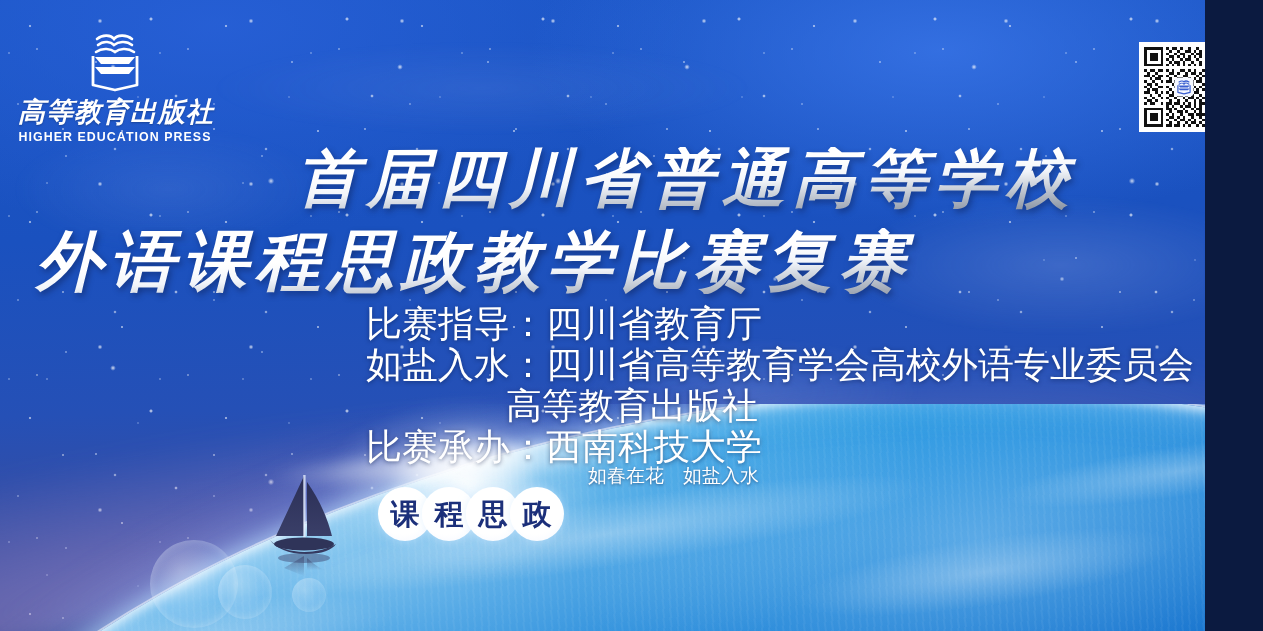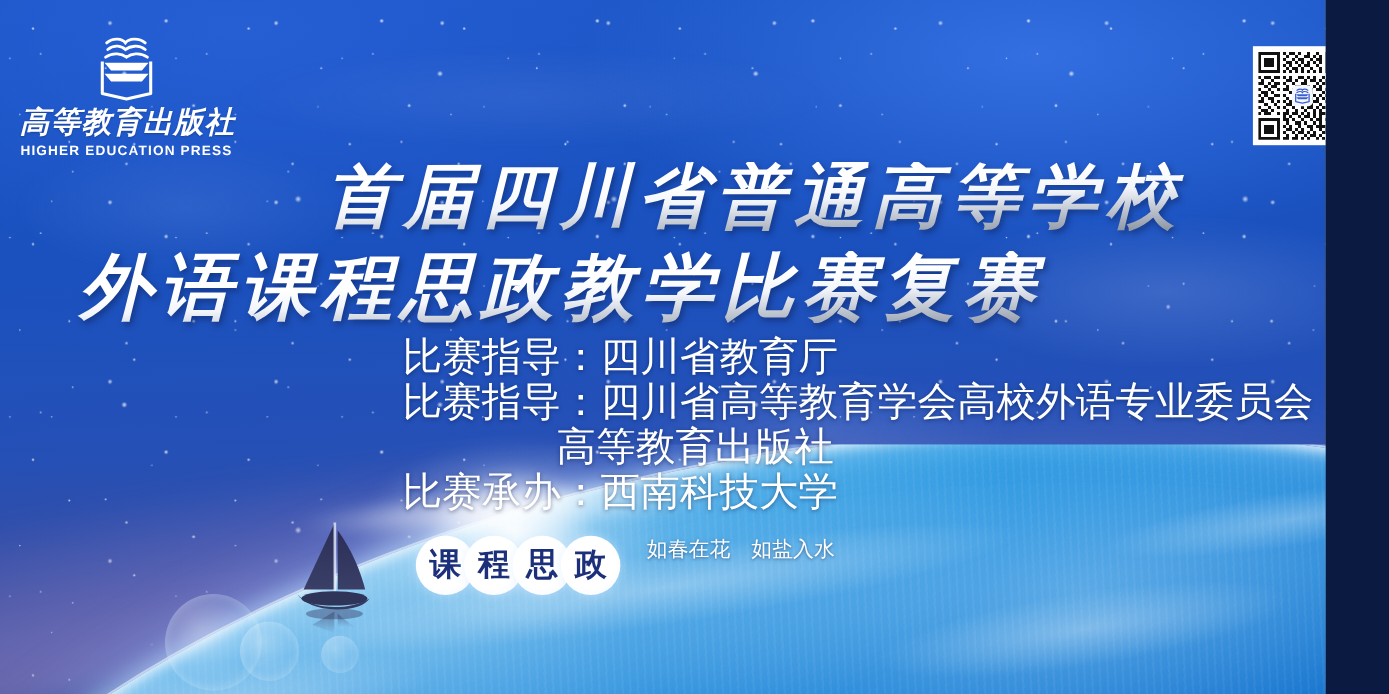--- a/index.html
+++ b/index.html
@@ -207,21 +207,21 @@
     font-weight: 700; font-style: italic;
     color: #fff;
     white-space: nowrap;
     line-height: 1;
     background: linear-gradient(178deg,#ffffff 0%,#ffffff 40%,#f2f5fa 56%,#b9c0cb 76%,#8e97a6 92%,#cdd4de 100%);
     -webkit-background-clip: text; background-clip: text;
     -webkit-text-fill-color: transparent; color: transparent;
     filter: drop-shadow(2px 3px 3px rgba(8,22,66,.45));
   }
   .hl1 { font-size: 63px; letter-spacing: 8px; padding-left: 296px; margin-top: 29px; }
-  .hl2 { font-size: 66px; letter-spacing: 7px; padding-left: 72px; margin-top: 18px; }
+  .hl2 { font-size: 66px; letter-spacing: 7px; padding-left: 36px; margin-top: 18px; }
 
   
   .info {
     position: absolute; left: 366px; top: 303px;
     color: #fff; font-size: 36px; line-height: 41px;
     text-shadow: 0 1px 4px rgba(6,20,60,.5);
     white-space: nowrap;
   }
   .info-line.indent { padding-left: 140px; }
 
@@ -238,21 +238,21 @@
     box-shadow: 0 0 10px rgba(210,235,255,.55);
     display: flex; align-items: center; justify-content: center;
   }
   .bc span {
     font-size: 29px; font-weight: 700; color: #1b2f7a;
     line-height: 1; letter-spacing: 0;
   }
 
   
   .slogan {
-    position: absolute; left: 570px; top: 486px;
+    position: absolute; left: 570px; top: 462px;
     display: flex; align-items: center;
   }
   .slogan-bar {
     width: 4px; background: rgba(255,255,255,.92);
     margin-right: 14px; border-radius: 2px;
   }
   .slogan-text {
     color: #fff; font-size: 19px; line-height: 28px;
     text-shadow: 0 1px 3px rgba(8,24,66,.55);
     white-space: pre;
@@ -398,21 +398,21 @@
     </div>
   </div>
 
   <div class="headline">
     <div class="hl-line hl1">首届四川省普通高等学校</div>
     <div class="hl-line hl2">外语课程思政教学比赛复赛</div>
   </div>
 
   <div class="info">
     <div class="info-line">比赛指导：四川省教育厅</div>
-    <div class="info-line">比赛指导：四川省高等教育学会高校外语专业委员会</div>
+    <div class="info-line">如盐入水：四川省高等教育学会高校外语专业委员会</div>
     <div class="info-line indent">高等教育出版社</div>
     <div class="info-line">比赛承办：西南科技大学</div>
   </div>
 
   <div class="badge">
     <div class="badge-circles">
       <div class="bc">
         <span>课</span>
       </div>
       <div class="bc">

